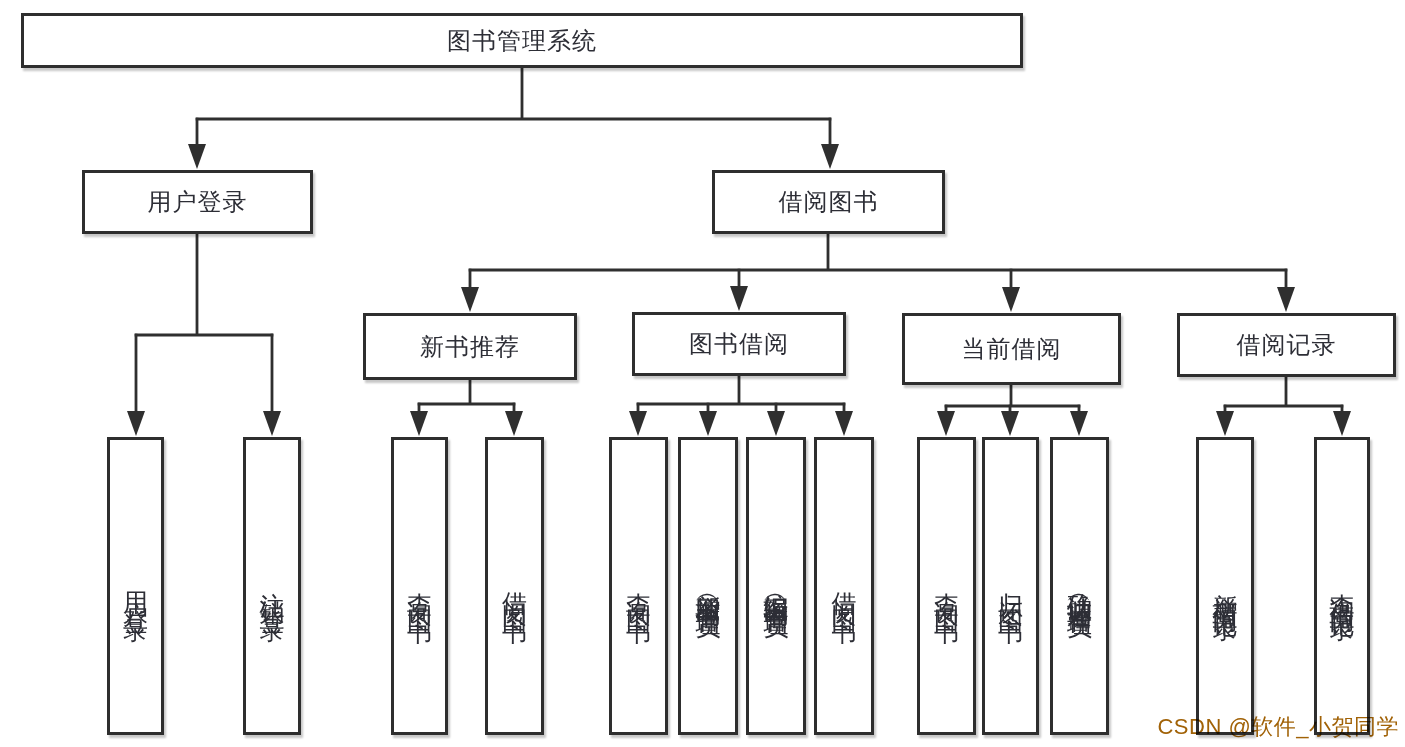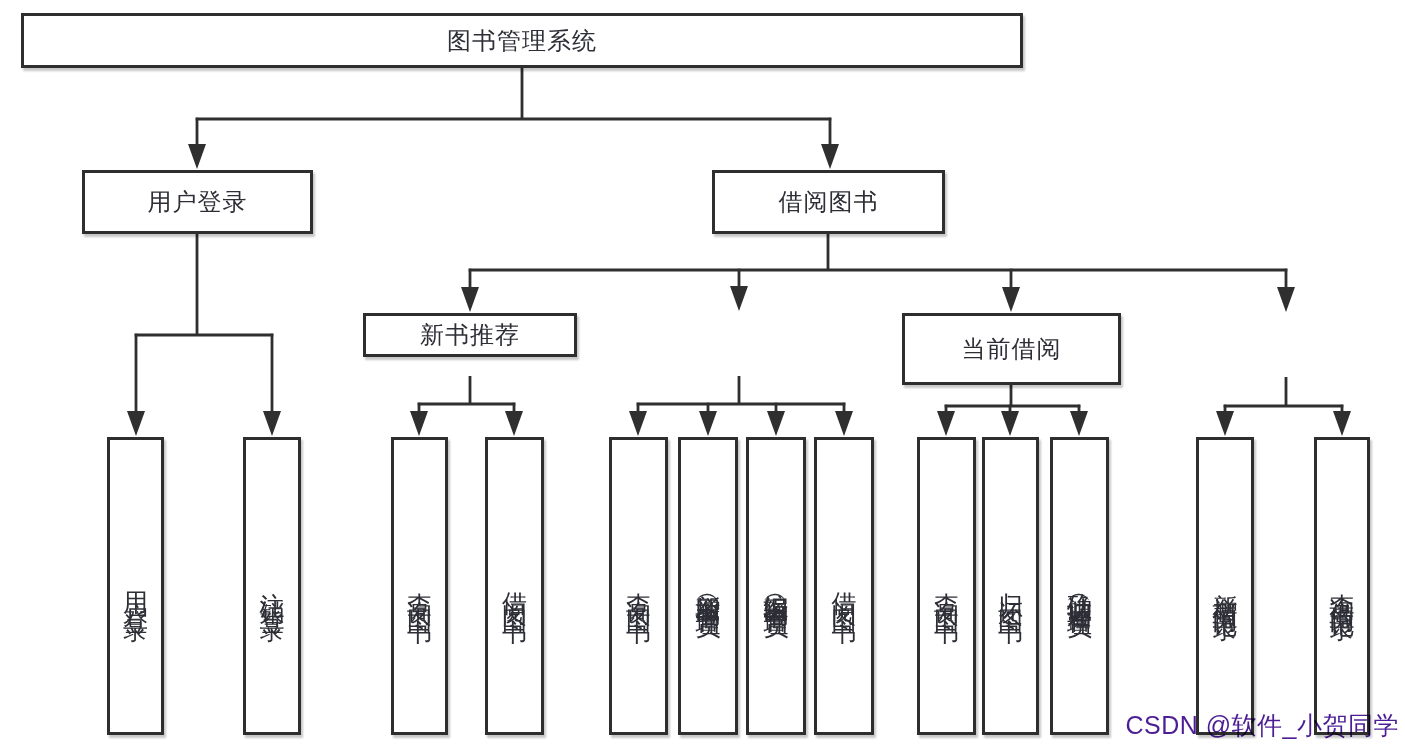--- a/index.html
+++ b/index.html
@@ -28,22 +28,22 @@
     text-orientation:mixed;
     font-size:25px;
     line-height:1;
   }
   .sp-lg{letter-spacing:9px;transform:translateY(4px);}
   .sp-md{letter-spacing:5px;transform:translateY(2px);}
   .sp-sm{letter-spacing:3px;transform:translateY(1px);}
   .watermark{
     position:absolute;
     right:6px;bottom:5px;
-    font-size:25px;
-    color:#4c1d95;
+    font-size:22px;
+    color:#a16207;
     letter-spacing:0.5px;
     z-index:3;
     mix-blend-mode:multiply;
     white-space:nowrap;
     margin-top:33px;
   }
 </style>
 </head>
 <body>
 
@@ -108,25 +108,31 @@
     <span>图书管理系统</span>
   </div>
 
   <div class="node h" style="left:82px;top:170px;width:231px;height:64px">
     <span>用户登录</span>
   </div>
   <div class="node h" style="left:712px;top:170px;width:233px;height:64px">
     <span>借阅图书</span>
   </div>
 
-  <div class="node h" style="left:363px;top:313px;width:214px;height:44px">
+  <div class="node h" style="left:363px;top:313px;width:214px;height:67px">
     <span>新书推荐</span>
+  </div>
+  <div class="node h" style="left:632px;top:312px;width:214px;height:64px">
+    <span>图书借阅</span>
   </div>
   <div class="node h" style="left:902px;top:313px;width:219px;height:72px">
     <span>当前借阅</span>
+  </div>
+  <div class="node h" style="left:1177px;top:313px;width:219px;height:64px">
+    <span>借阅记录</span>
   </div>
 
   <div class="node v" style="left:107px;top:437px;width:57px;height:298px">
     <span class="sp-lg">用户登录</span>
   </div>
   <div class="node v" style="left:243px;top:437px;width:58px;height:298px">
     <span class="sp-lg">注销登录</span>
   </div>
 
   <div class="node v" style="left:391px;top:437px;width:57px;height:298px">

